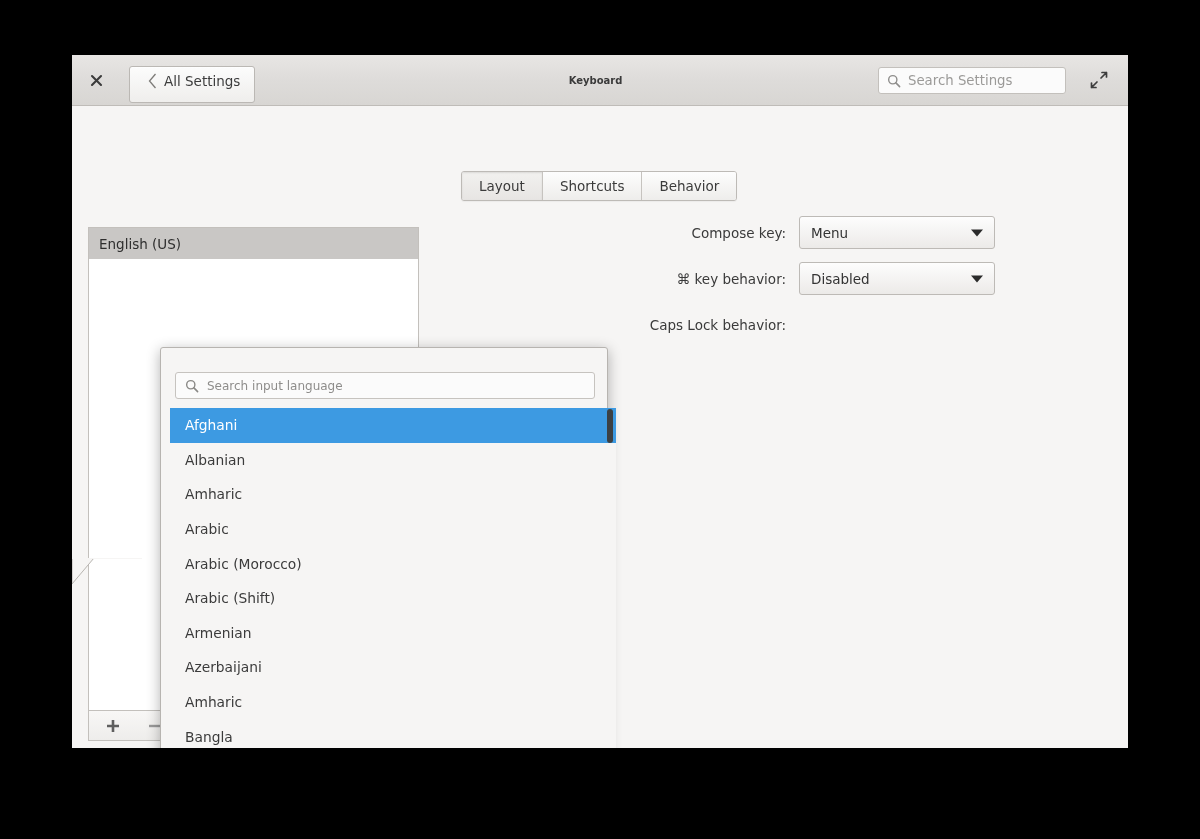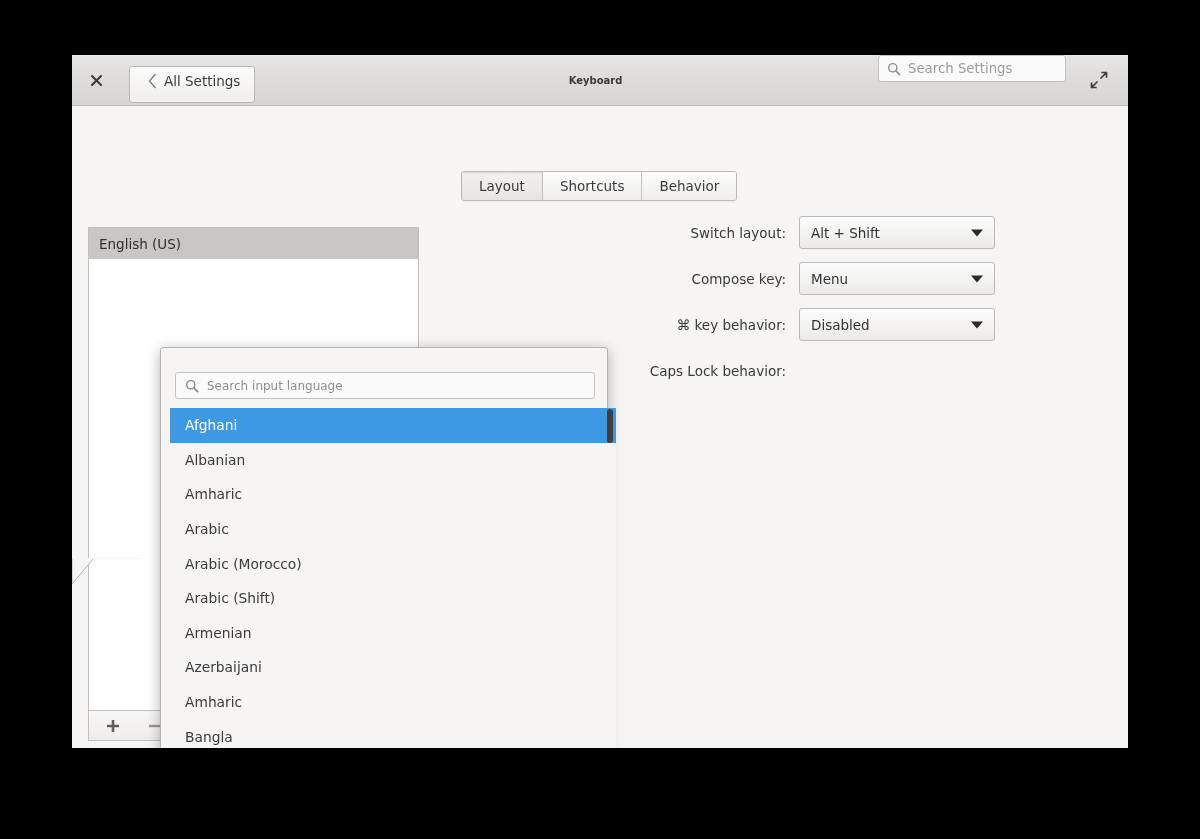--- a/index.html
+++ b/index.html
@@ -81,21 +81,21 @@
     align-items: center;
     justify-content: center;
     font-size: 10px;
     font-weight: bold;
     color: #3a3a3a;
   }
 
   .search-settings {
     position: absolute;
     right: 62px;
-    top: 0;
+    top: 12px;
     width: 188px;
     height: 27px;
     background: #fbfbfb;
     border: 1px solid #c3c0bc;
     border-radius: 3px;
     display: flex;
     align-items: center;
     padding: 11px 8px;
     box-sizing: border-box;
   }
@@ -416,27 +416,20 @@
         </div>
         <div class="tb-icon">
           <svg width="15" height="16" viewBox="0 0 15 16" aria-hidden="true">
             <path d="M7.5 14.5 L13.5 8 L10 8 L10 1.5 L5 1.5 L5 8 L1.5 8 Z" fill="#8b8b8b"></path>
           </svg>
         </div>
       </div>
 
       <div class="form">
 
-        <div class="form-row">
-          <div class="form-label">Switch layout:</div>
-          <div class="combo">
-            <span>Alt + Shift</span>
-            <span class="arrow"></span>
-          </div>
-        </div>
 
         <div class="form-row">
           <div class="form-label">Compose key:</div>
           <div class="combo">
             <span>Menu</span>
             <span class="arrow"></span>
           </div>
         </div>
 
         <div class="form-row">

